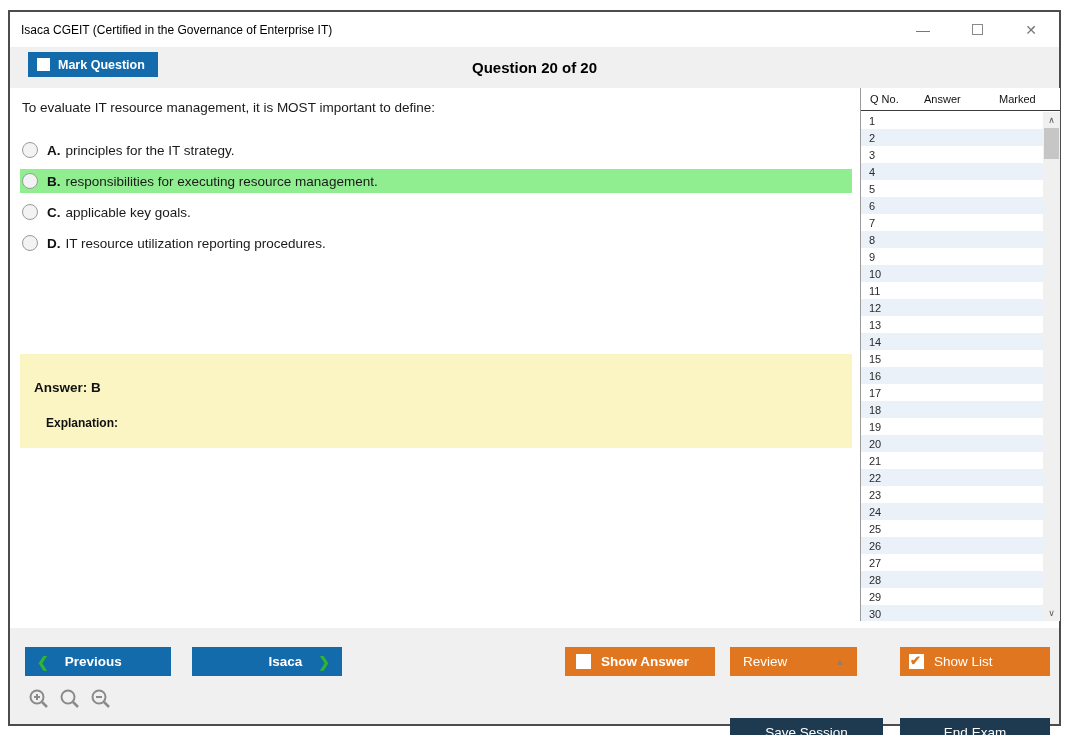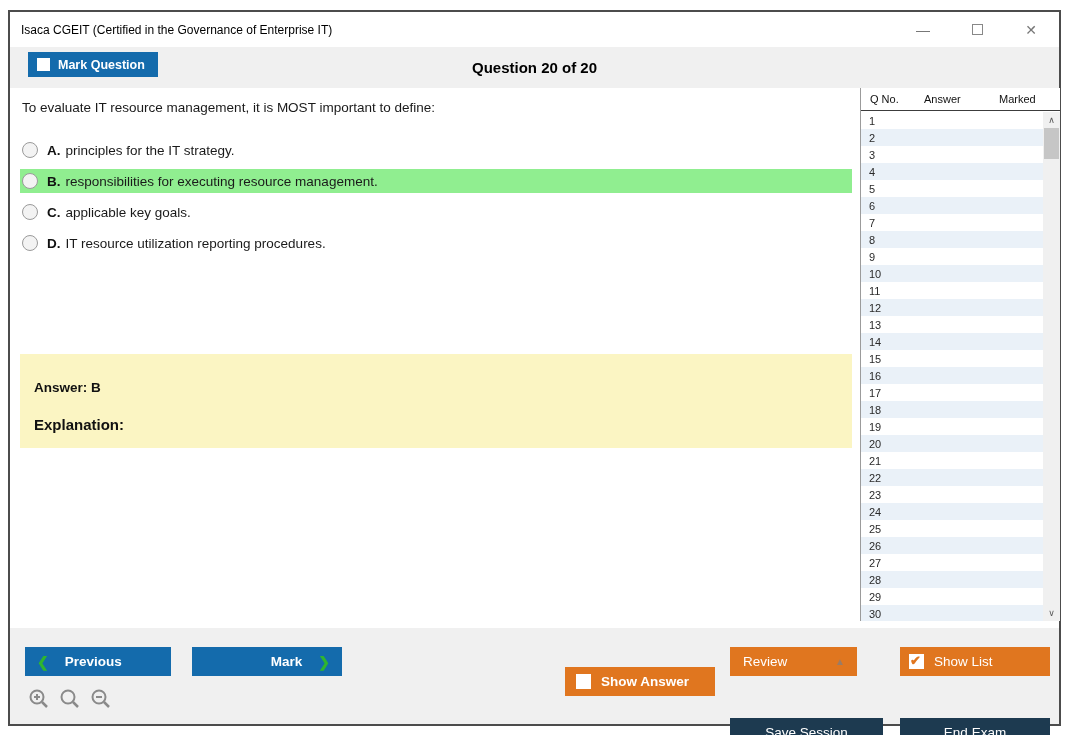--- a/index.html
+++ b/index.html
@@ -24,21 +24,21 @@
   .content { position:absolute; left:0; top:76px; width:100%; height:576px; background:#ffffff; }
   .q-text { position:absolute; left:12px; top:12px; font-size:13.5px; color:#1a1a1a; }
   .opt { position:absolute; left:10px; width:832px; height:24px; display:flex; align-items:center; gap:9px; padding-left:2px; cursor:pointer; }
   .opt .radio { width:16px; height:16px; border:1px solid #9a9a9a; border-radius:50%; background:#f3f3f3; flex:0 0 auto; }
   .opt .ltr { font-weight:bold; font-size:13.5px; color:#111; }
   .opt .txt { font-size:13.5px; color:#1a1a1a; margin-left:-4px; }
   .opt.hl { background:#90ee90; }
 
   .ansbox { position:absolute; left:10px; top:266px; width:832px; height:94px; background:#fbf5c3; }
   .ansbox .ans { position:absolute; left:14px; top:26px; font-weight:bold; font-size:13.5px; color:#111; }
-  .ansbox .exp { position:absolute; left:14px; top:62px; font-weight:bold; font-size:15px; color:#111; }
+  .ansbox .exp { position:absolute; left:26px; top:62px; font-weight:bold; font-size:12px; color:#111; }
 
   
   .panel { position:absolute; left:850px; top:0; width:200px; height:533px; border-left:1px solid #9b9b9b; background:#fff; }
   .panel-head { position:absolute; left:0; top:0; width:100%; height:23px; border-bottom:1px solid #3c3c3c; font-size:11px; color:#111; }
   .panel-head span { position:absolute; top:5px; }
   .ph-qno { left:9px; } .ph-ans { left:63px; } .ph-mark { left:138px; }
   .rows { position:absolute; left:0; top:24px; width:182px; height:509px; overflow:hidden; }
   .qrow { height:17px; font-size:11px; color:#2a2a2a; padding-left:8px; display:flex; align-items:center; background:#fff; cursor:pointer; }
   .qrow.alt { background:#eaf1f8; }
   .sbar { position:absolute; left:182px; top:24px; width:17px; height:509px; background:#f0f0f0; }
@@ -48,21 +48,21 @@
 
   
   .footer { position:absolute; left:0; top:616px; width:100%; height:96px; background:#f0f0f0; }
   .btn { position:absolute; height:29px; color:#fff; font-size:13.5px; font-weight:bold; display:flex; align-items:center; cursor:pointer; }
   .btn.blue { background:#146bac; }
   .btn.orange { background:#e0761f; }
   .btn.navy { background:#1d3a50; font-weight:normal; font-size:13.5px; justify-content:center;margin-top:27px; }
   .chev { color:#2fb52f; font-weight:bold; font-size:14px; }
   .prev { left:15px; top:19px; width:146px; padding-left:12px; gap:16px; }
   .next { left:182px; top:19px; width:150px; justify-content:flex-end; padding-right:12px; gap:16px; }
-  .showans { left:555px; top:19px; width:150px; padding-left:11px; gap:10px;margin-top:20px; }
+  .showans { left:555px; top:19px; width:150px; padding-left:11px; gap:10px; }
   .review { left:720px; top:19px; width:127px; padding-left:13px; font-weight:normal; }
   .review .tri { margin-left:auto; padding-right:12px; color:#a88; font-size:10px; color:#9a7c66; }
   .showlist { left:890px; top:19px; width:150px; padding-left:9px; gap:10px; font-weight:normal; }
   .cb2 { width:15px; height:15px; background:#fff; display:inline-block; flex:0 0 auto; position:relative; }
   .cb2.checked::after { content:"✔"; position:absolute; left:1px; top:-1px; color:#e0761f; font-size:13px; font-weight:bold; }
   .savesess { left:720px; top:63px; width:153px; }
   .endexam { left:890px; top:63px; width:150px; }
   .zoomers { position:absolute; left:18px; top:60px; display:flex; gap:9px; }
   .zoomers svg { cursor:pointer; }
 </style>
@@ -222,21 +222,21 @@
       </div>
     </div>
   </div>
 
   <div class="footer">
     <div class="btn blue prev">
       <span class="chev">❮</span>
       <span>Previous</span>
     </div>
     <div class="btn blue next">
-      <span>Mark</span>
+      <span>Isaca</span>
       <span class="chev">❯</span>
     </div>
     <div class="btn orange showans">
       <span class="cb2"></span>
       <span>Show Answer</span>
     </div>
     <div class="btn orange review">
       <span>Review</span>
       <span class="tri">▲</span>
     </div>

